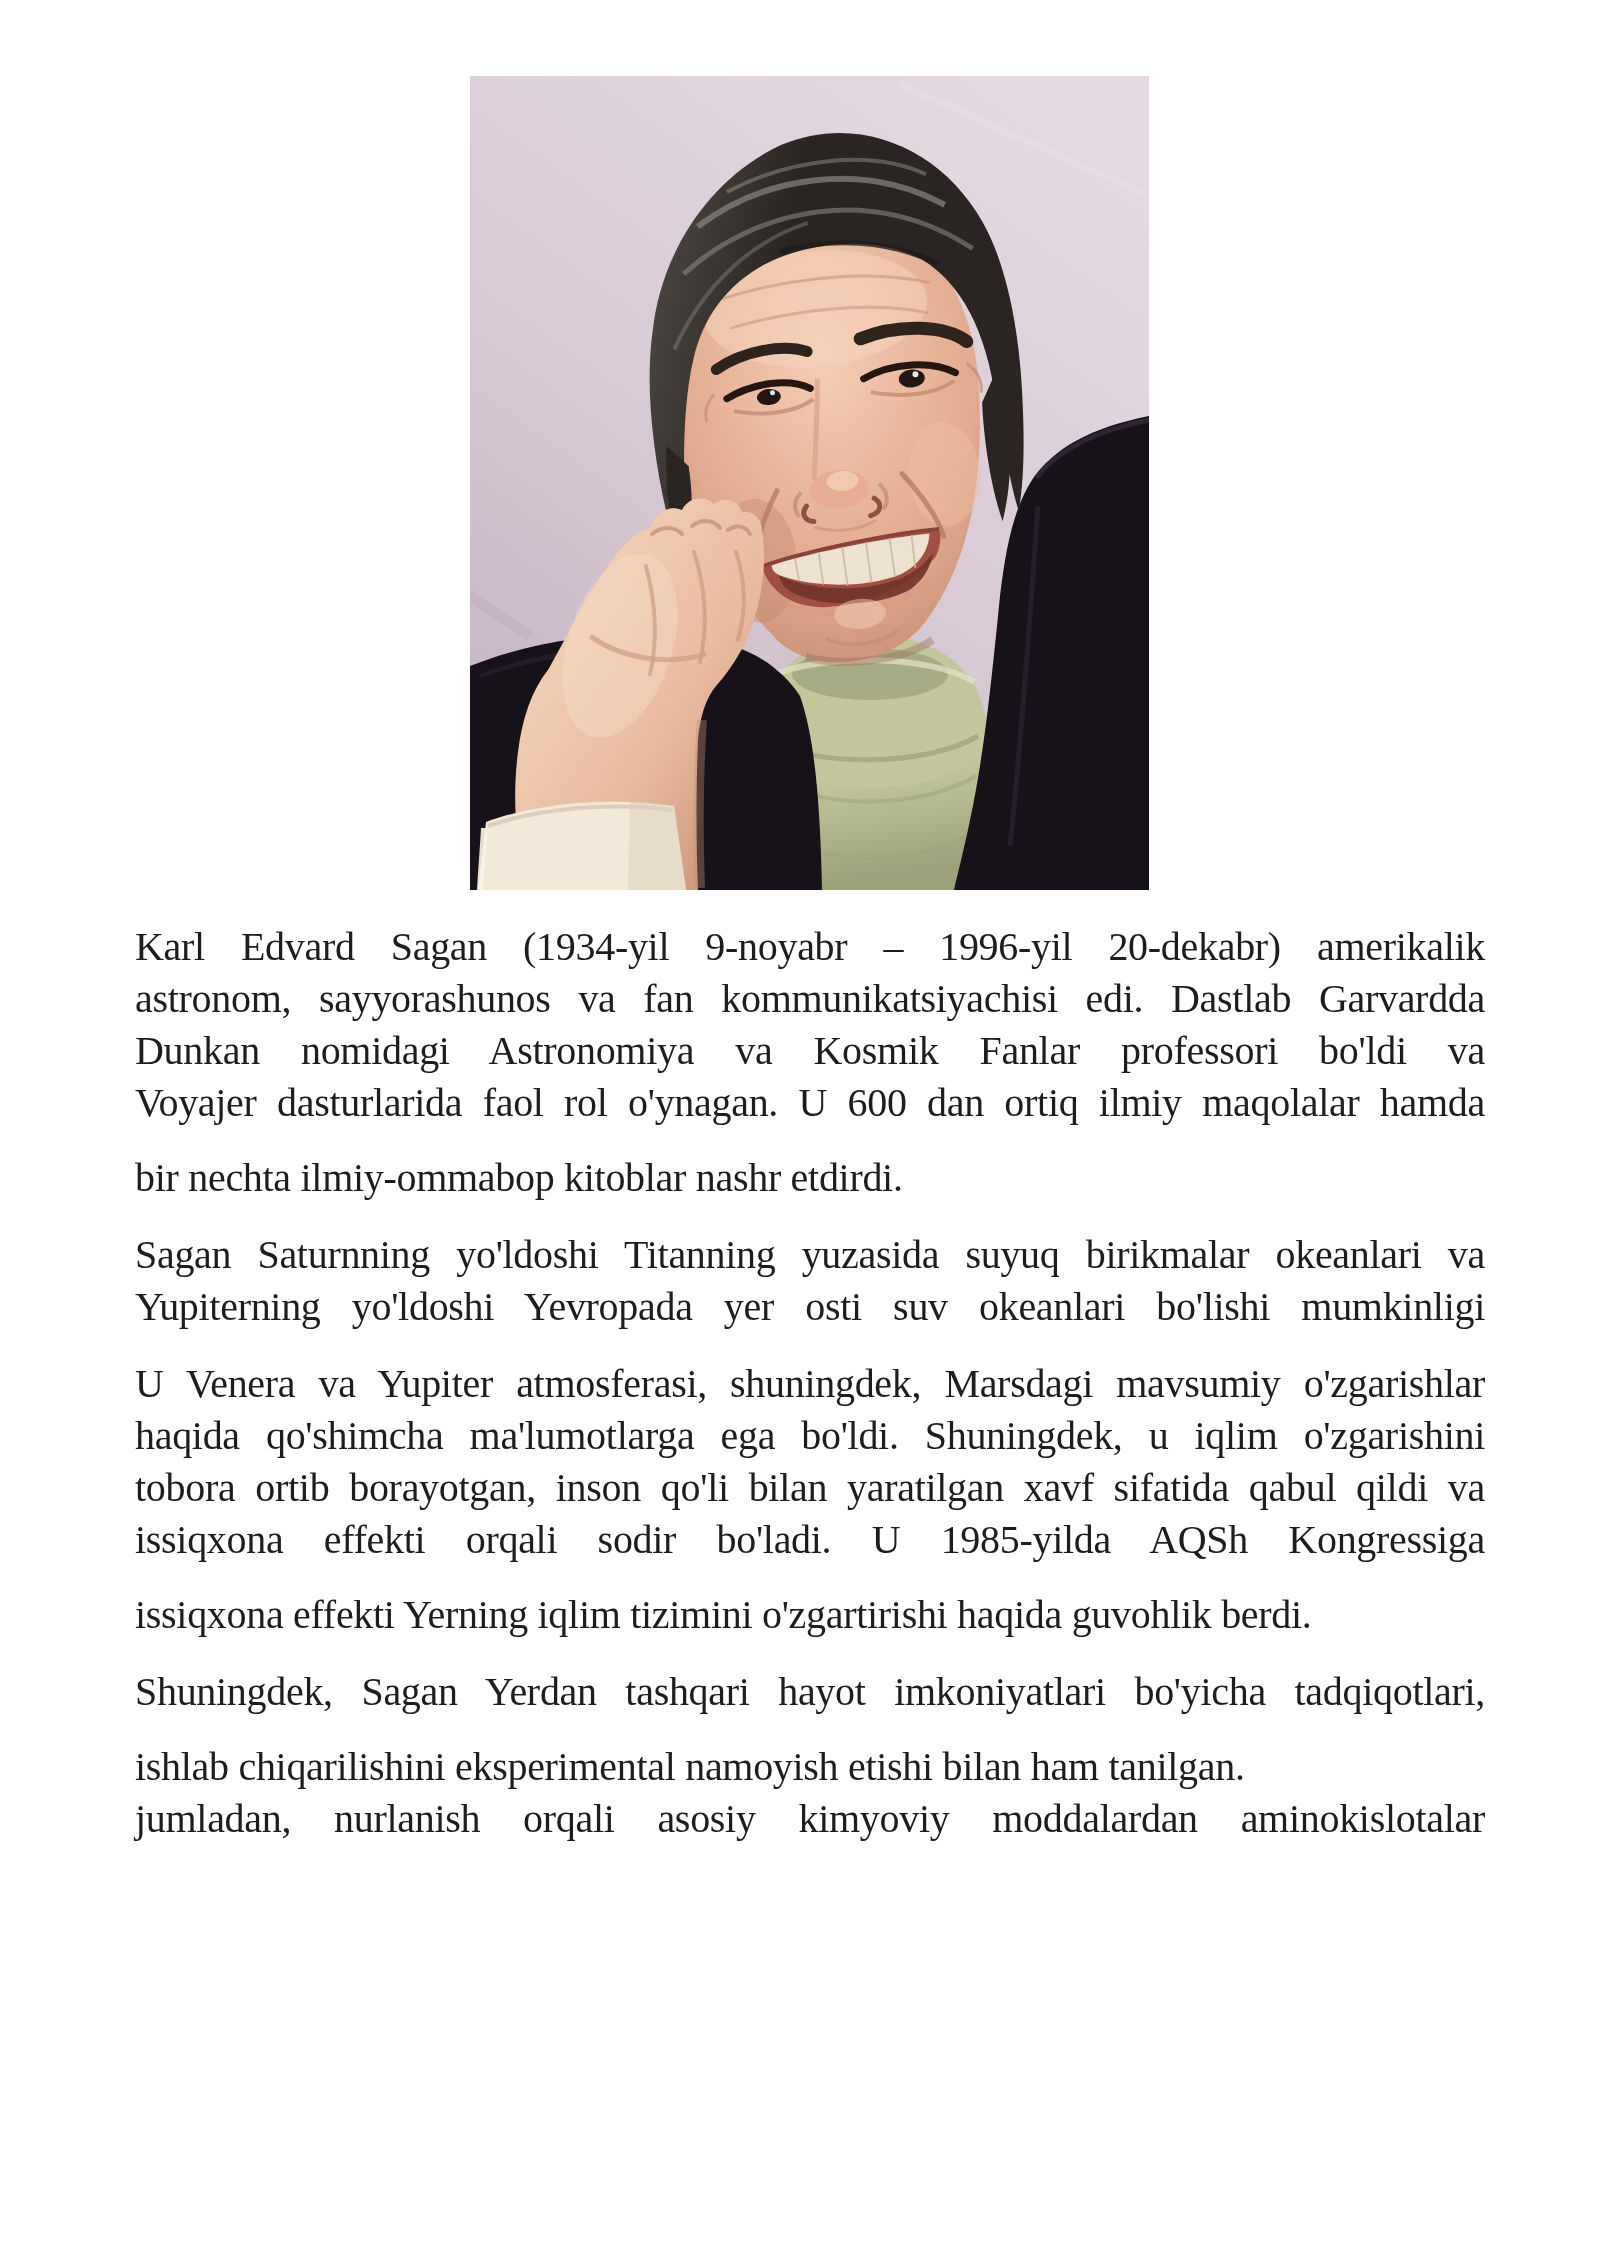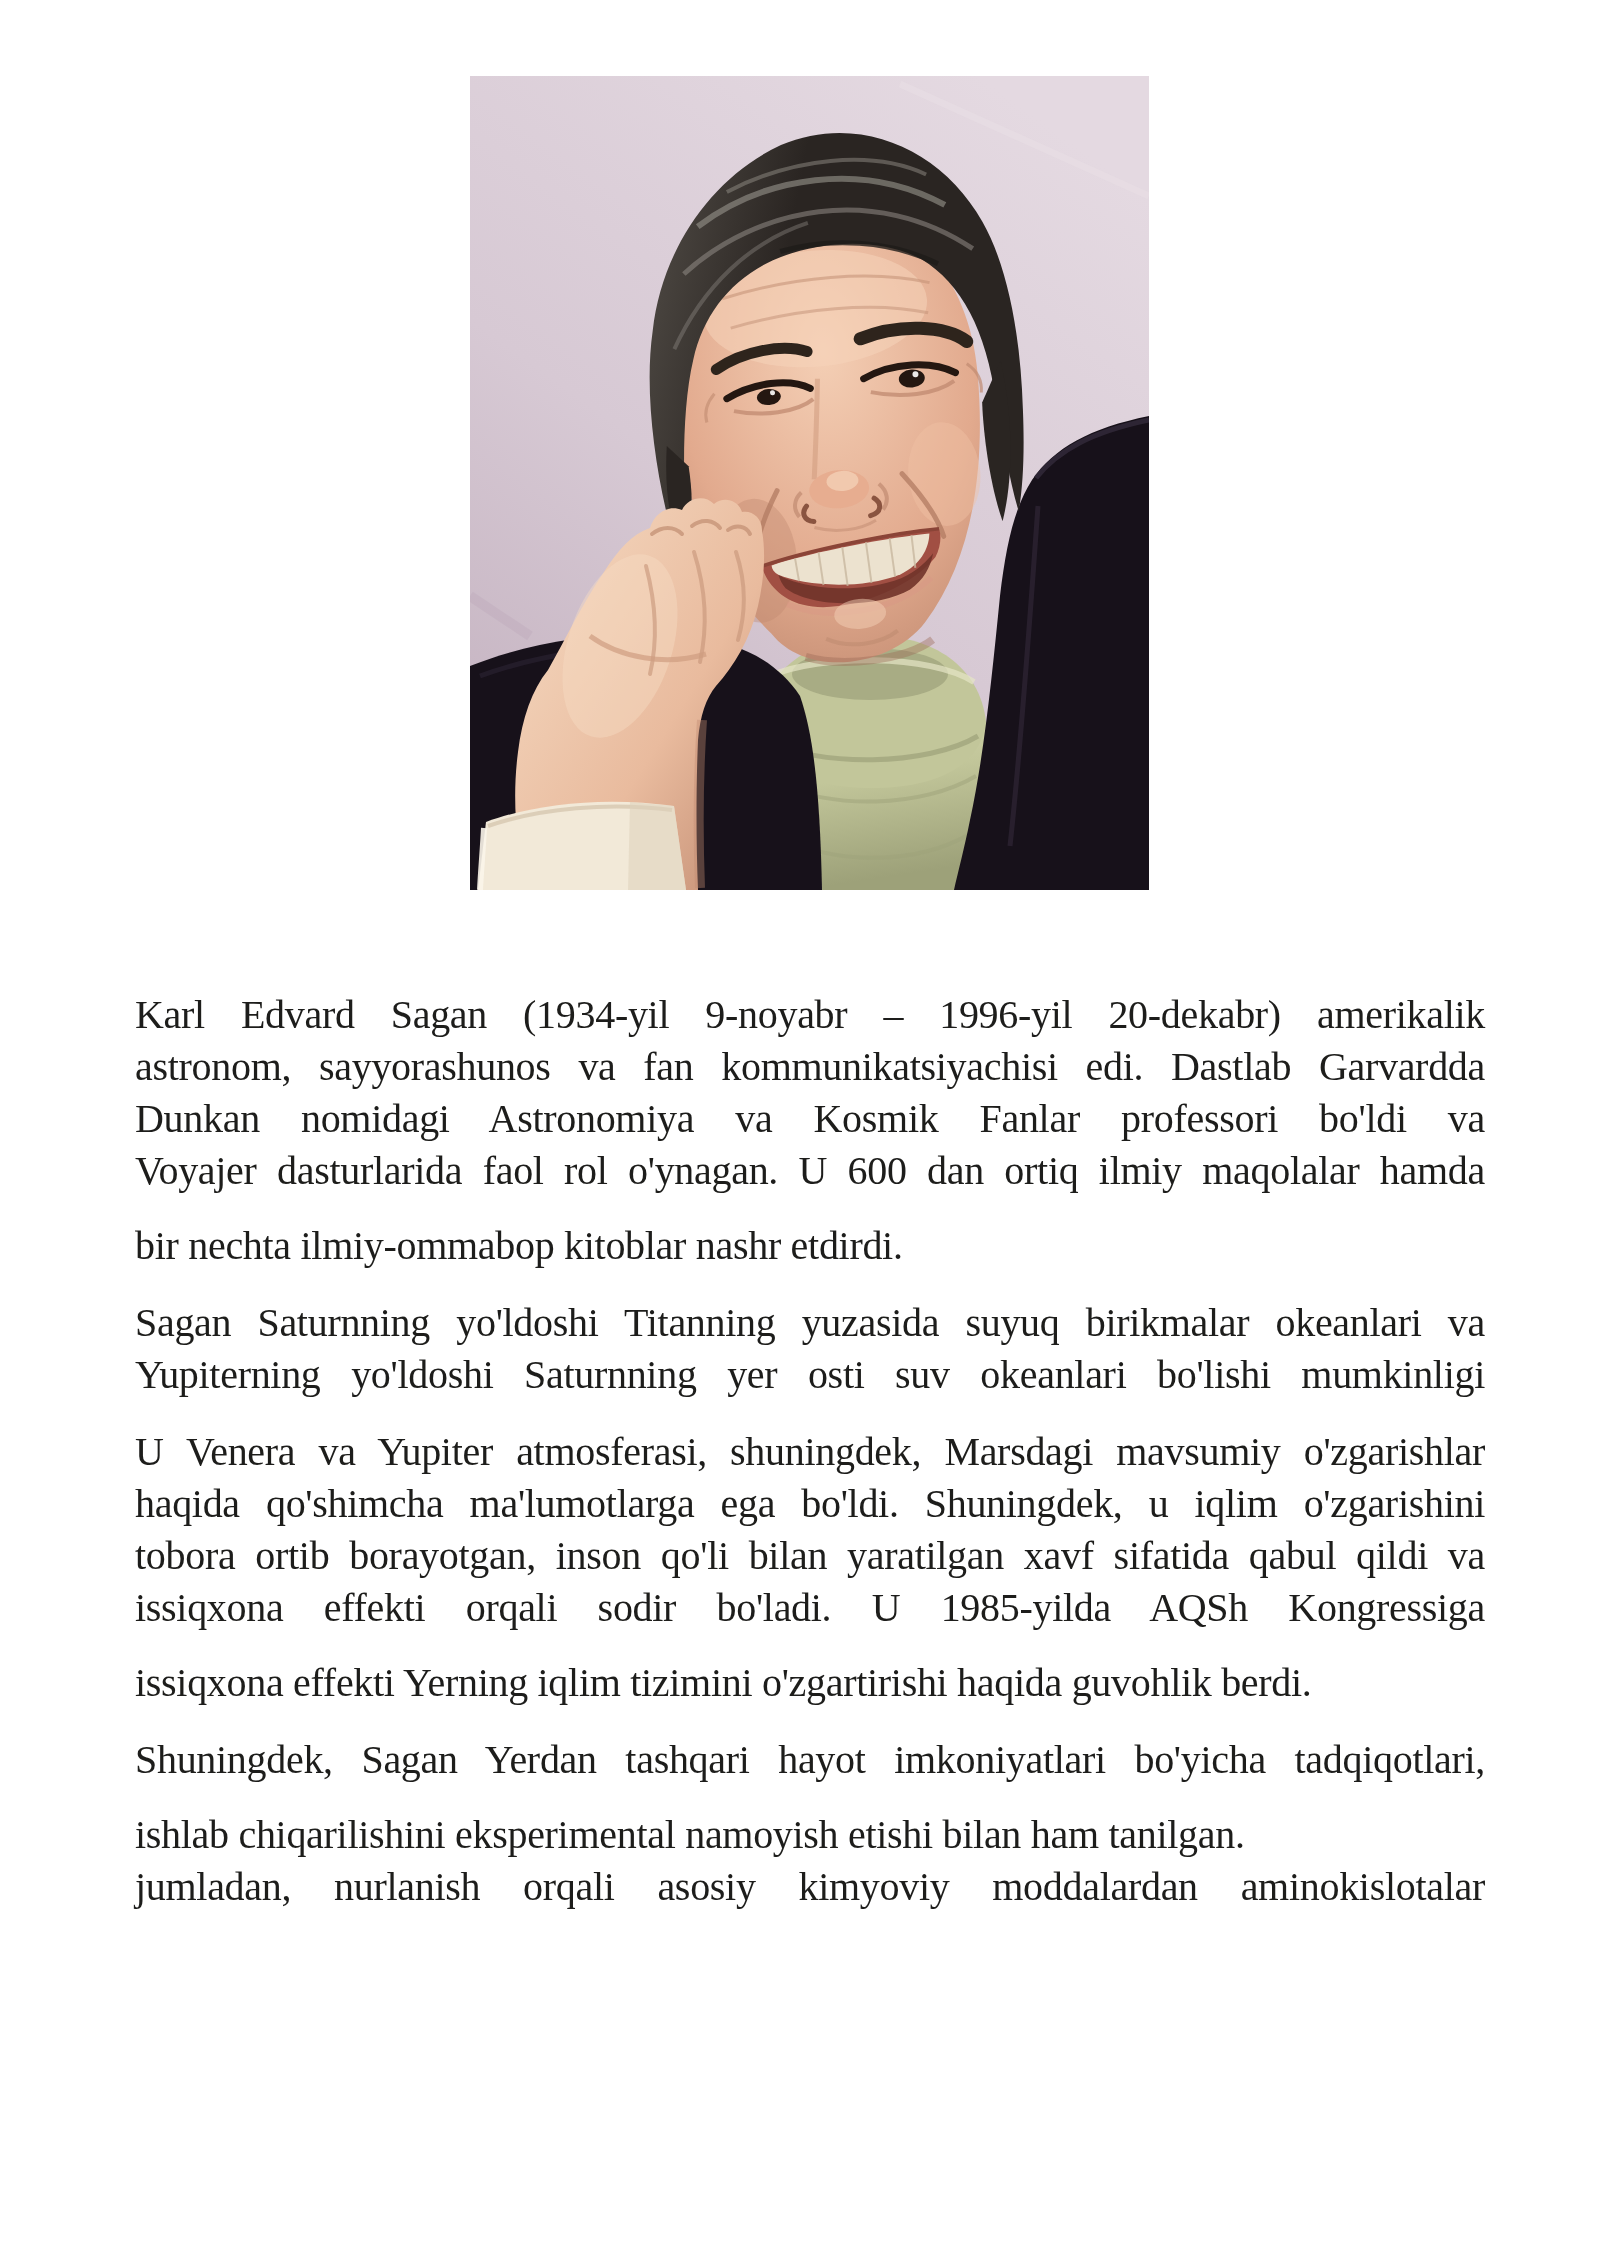--- a/index.html
+++ b/index.html
@@ -17,21 +17,21 @@
   }
   .portrait {
     position: absolute;
     left: 470px; top: 76px;
     width: 679px; height: 814px;
     margin: 0;
   }
   .portrait svg { width: 100%; height: 100%; display: block; }
   .article {
     position: absolute;
-    left: 135px; top: 989px;
+    left: 135px; top: 921px;
     width: 1350px;
     font-size: 40px;
     line-height: 52px;
     letter-spacing: -0.3px;
     color: #1d1d1b;
   }
   .paragraph { margin: 0 0 25px 0; }
   .line {
     text-align: justify;
     text-align-last: justify;
@@ -205,21 +205,21 @@
   <main class="article" style="color: rgb(29, 29, 27);">
       <div class="paragraph">
         <div class="line">Karl Edvard Sagan (1934-yil 9-noyabr – 1996-yil 20-dekabr) amerikalik</div>
         <div class="line">astronom, sayyorashunos va fan kommunikatsiyachisi edi. Dastlab Garvardda</div>
         <div class="line">Dunkan nomidagi Astronomiya va Kosmik Fanlar professori bo'ldi va</div>
         <div class="line">Voyajer dasturlarida faol rol o'ynagan. U 600 dan ortiq ilmiy maqolalar hamda</div>
         <div class="line last">bir nechta ilmiy-ommabop kitoblar nashr etdirdi.</div>
       </div>
       <div class="paragraph">
         <div class="line">Sagan Saturnning yo'ldoshi Titanning yuzasida suyuq birikmalar okeanlari va</div>
-        <div class="line">Yupiterning yo'ldoshi Saturnning yer osti suv okeanlari bo'lishi mumkinligi</div>
+        <div class="line">Yupiterning yo'ldoshi Yevropada yer osti suv okeanlari bo'lishi mumkinligi</div>
       </div>
       <div class="paragraph">
         <div class="line">U Venera va Yupiter atmosferasi, shuningdek, Marsdagi mavsumiy o'zgarishlar</div>
         <div class="line">haqida qo'shimcha ma'lumotlarga ega bo'ldi. Shuningdek, u iqlim o'zgarishini</div>
         <div class="line">tobora ortib borayotgan, inson qo'li bilan yaratilgan xavf sifatida qabul qildi va</div>
         <div class="line">issiqxona effekti orqali sodir bo'ladi. U 1985-yilda AQSh Kongressiga</div>
         <div class="line last">issiqxona effekti Yerning iqlim tizimini o'zgartirishi haqida guvohlik berdi.</div>
       </div>
       <div class="paragraph">
         <div class="line">Shuningdek, Sagan Yerdan tashqari hayot imkoniyatlari bo'yicha tadqiqotlari,</div>

